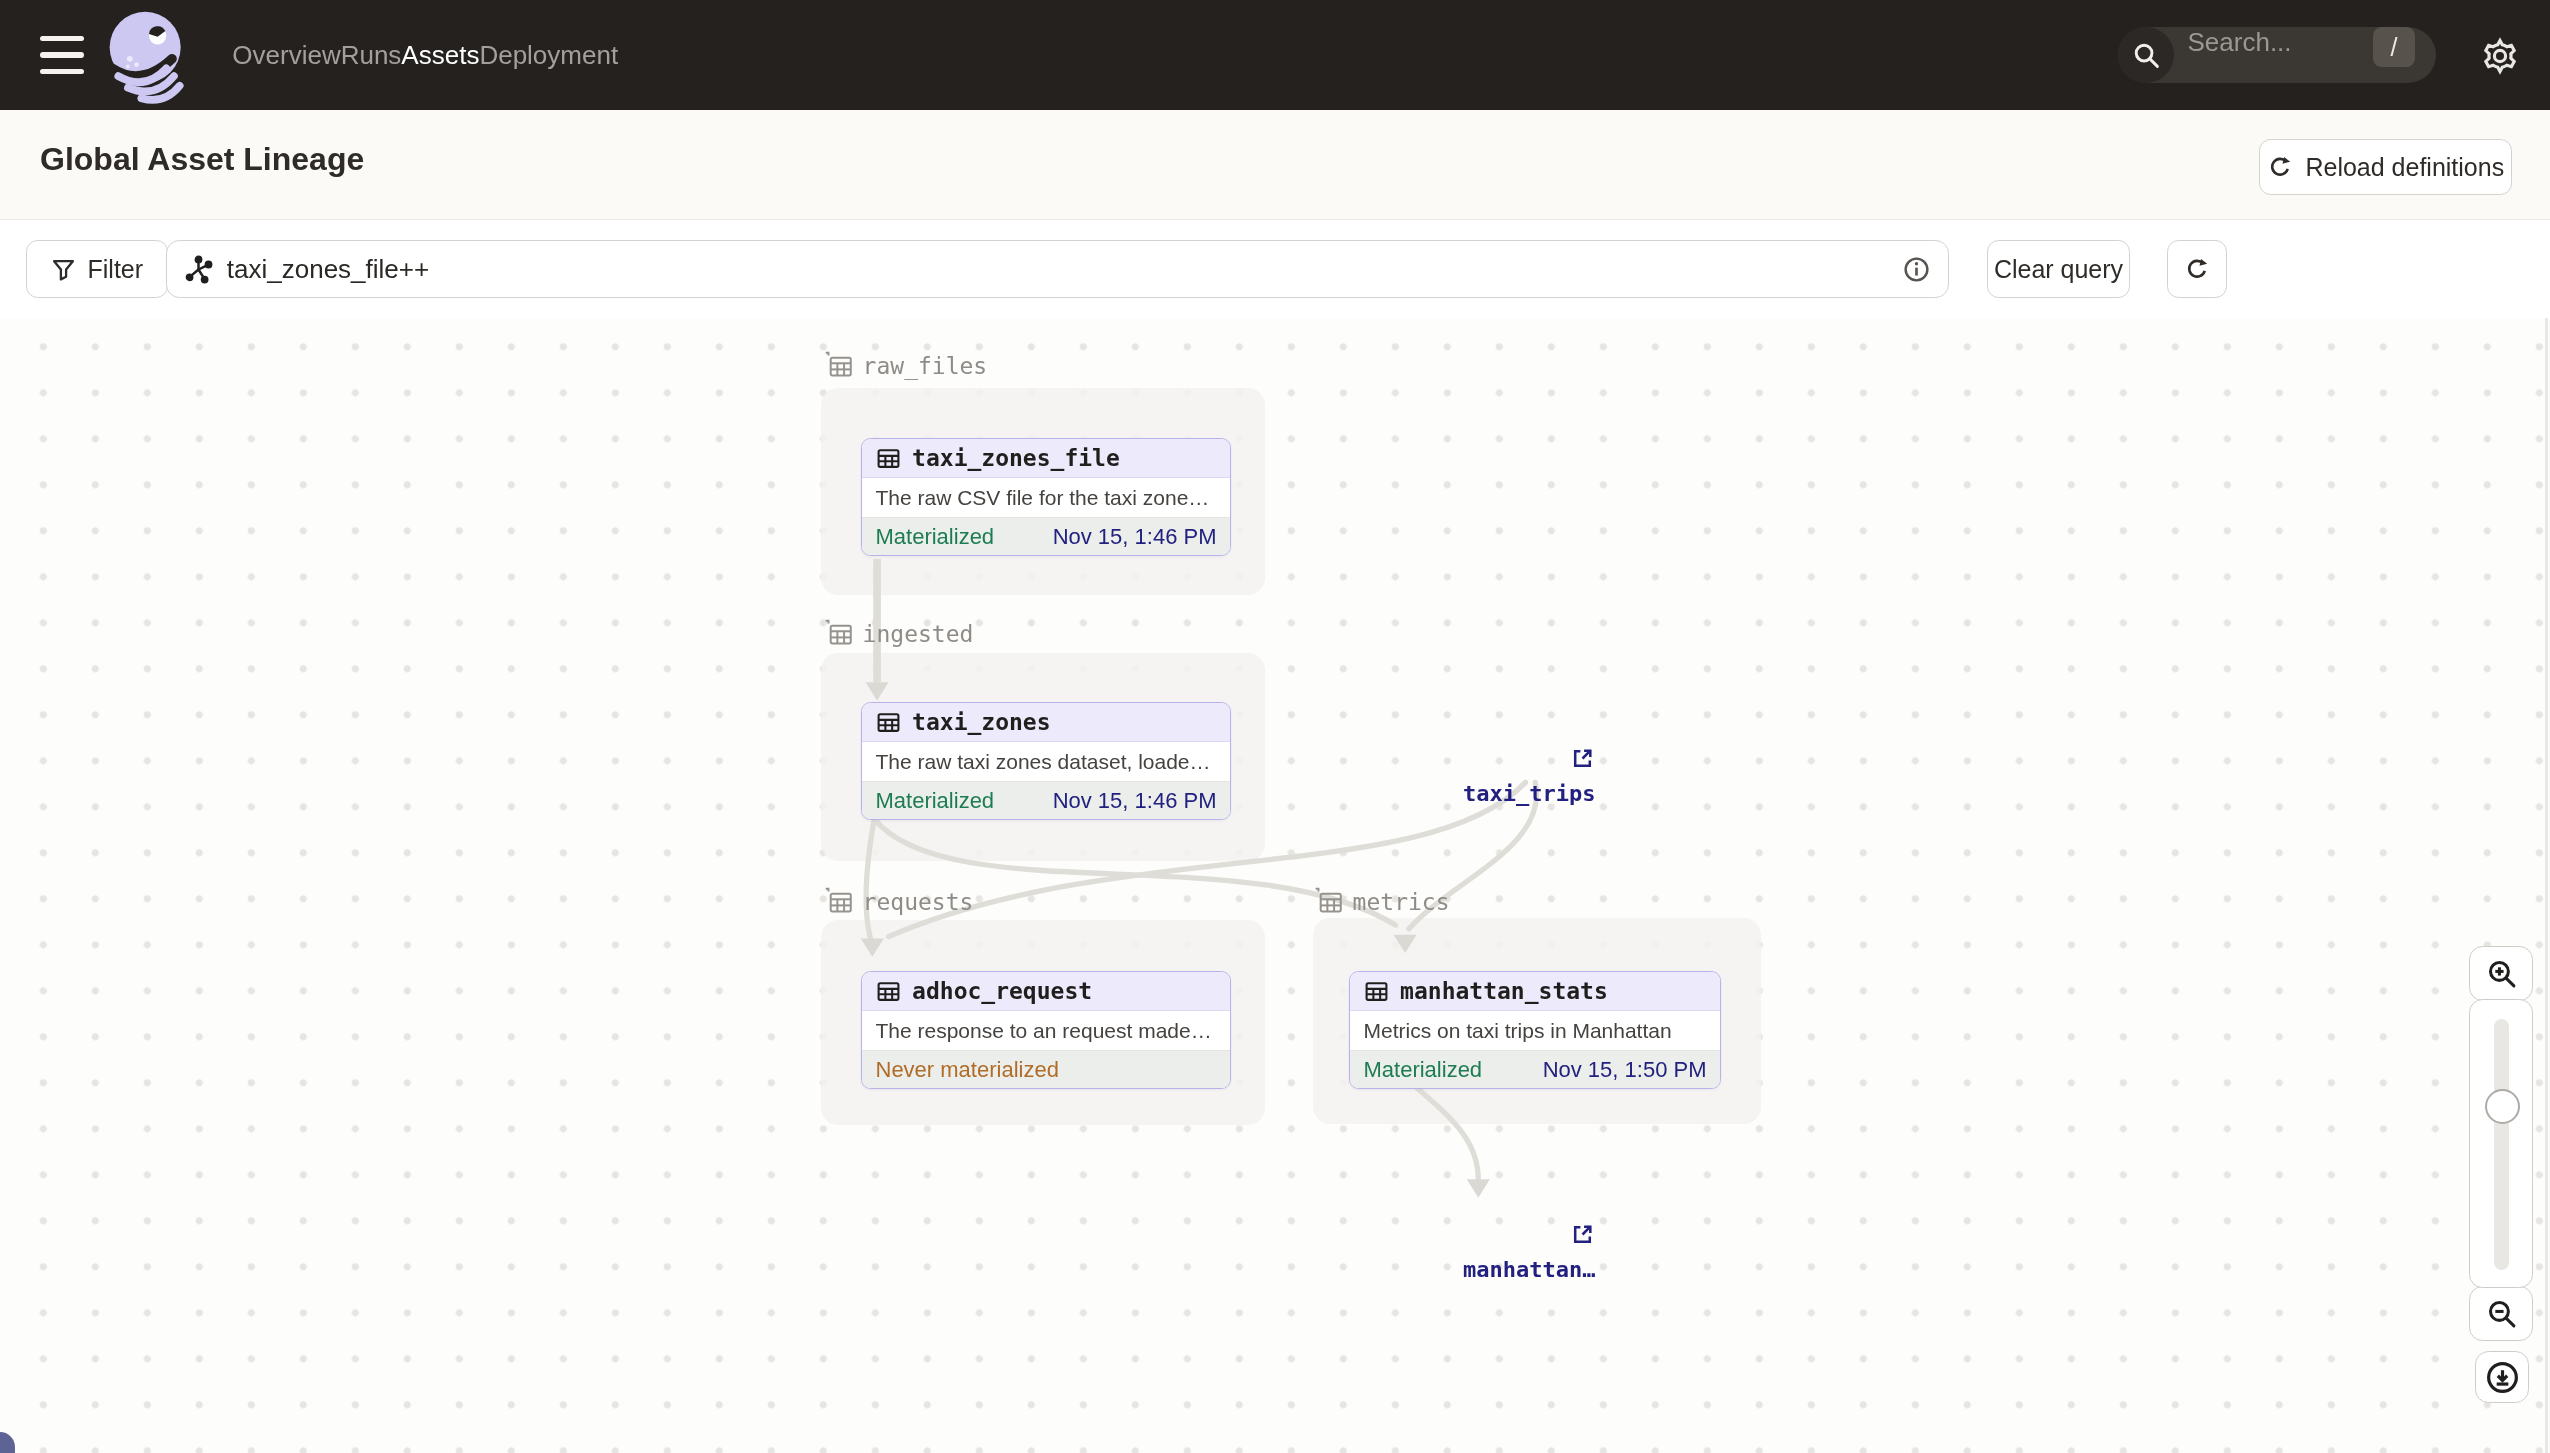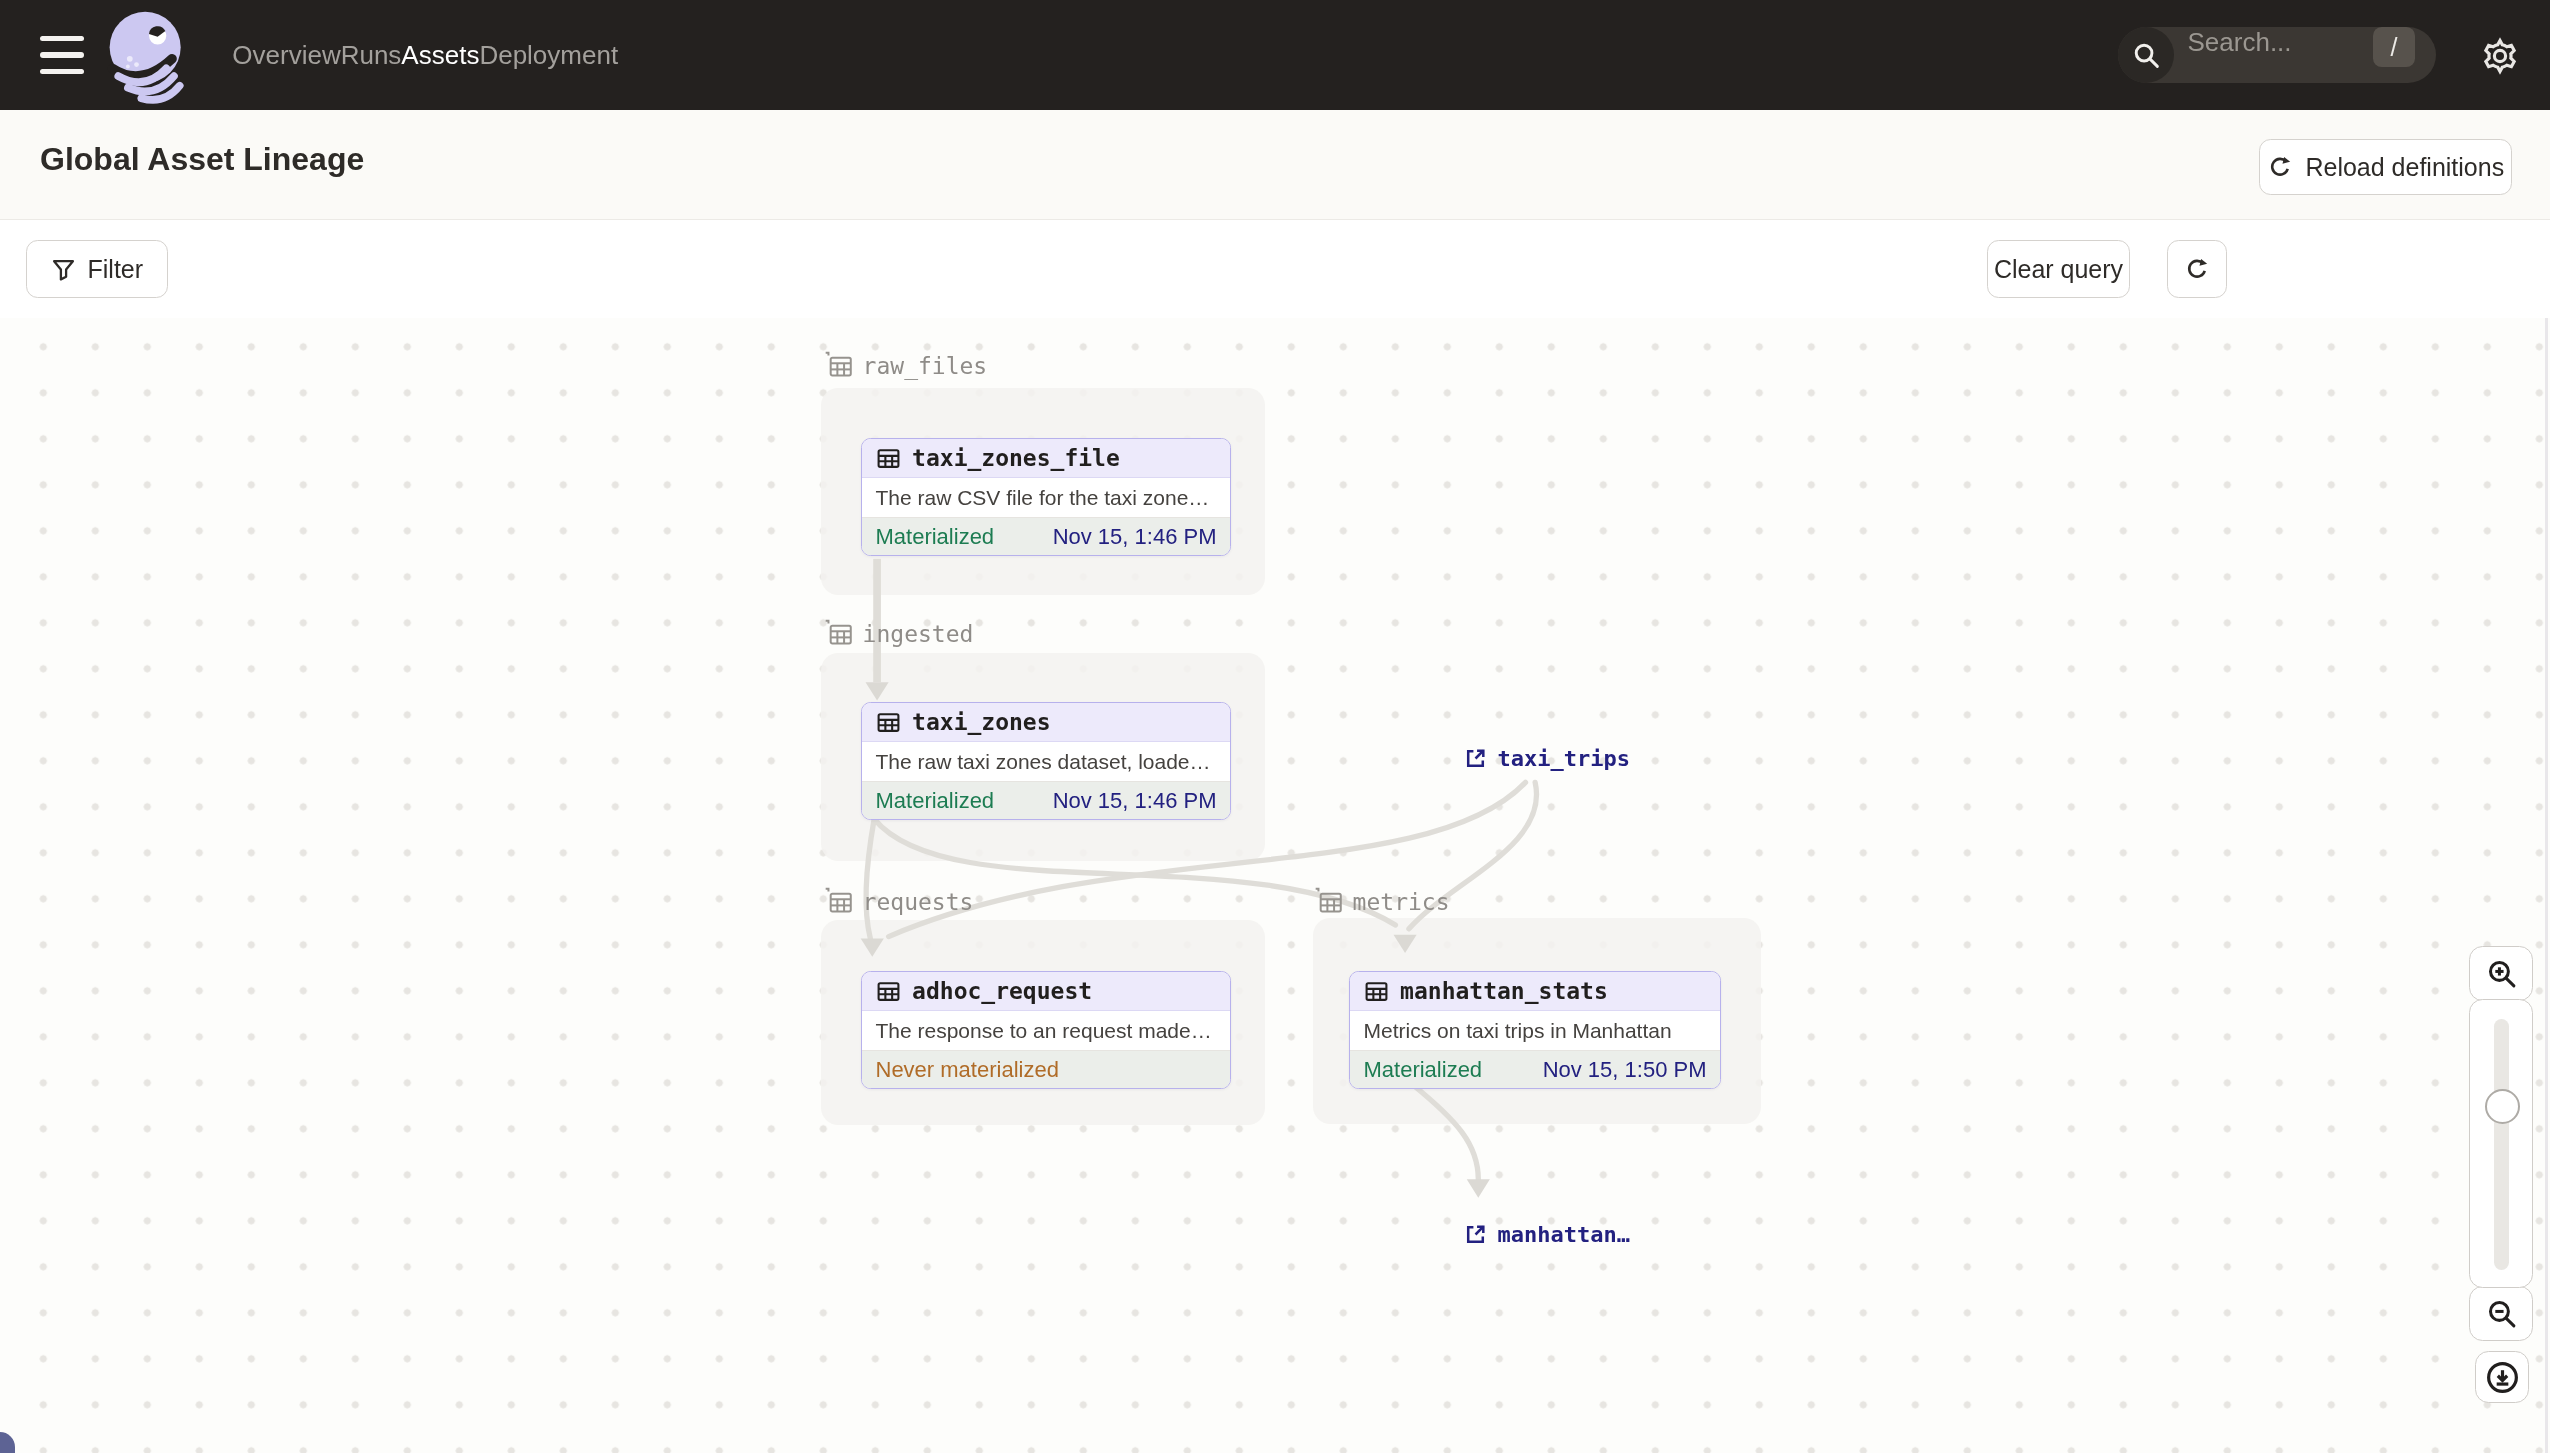--- a/index.html
+++ b/index.html
@@ -96,21 +96,21 @@
   }
   .node-footer {
     background:#ebeeea; height:37px; padding:5.8px 13.5px;
     display:flex; align-items:center; justify-content:space-between; font-size:22px;
   }
   .status-ok { color:#1d7c52; }
   .status-warn { color:#b06c28; }
   .ts { color:#232180; }
 
   .ext-asset { position:absolute; display:flex; align-items:flex-end; gap:9.6px; cursor:pointer;
-    font-family:"DejaVu Sans Mono", monospace; font-weight:700; font-size:22px; color:#232180; }
+    font-family:"DejaVu Sans Mono", monospace; font-weight:700; font-size:22px; color:#232180;flex-direction:column; }
 
   
   .zoom-panel { position:absolute; left:2469px; top:946px; width:64px; }
   .zbtn { width:64px; height:55px; background:#fff; border:1.9px solid #d0cdc9; border-radius:13.5px;
           display:flex; align-items:center; justify-content:center; cursor:pointer; }
   .zslider { width:64px; height:289px; background:#fff; border:1.9px solid #d0cdc9; border-radius:13.5px; margin:-1.9px 0; position:relative; }
   .ztrack { position:absolute; left:24px; top:19px; width:15.4px; height:251px; background:#e9e7e3; border-radius:7.7px; }
   .zhandle { position:absolute; left:14.5px; top:89px; width:35px; height:35px; background:#fff;
              border:2.9px solid #aeaba6; border-radius:50%; cursor:grab; }
   .download-btn { position:absolute; left:2475px; top:1351px; width:54px; height:52px; background:#fff;
@@ -182,20 +182,42 @@
 </div>
 
 <div class="toolbar">
   <div class="btn filter-btn">
     <span>
       <svg width="25" height="25" viewBox="0 0 24 24" fill="none" stroke="#2e2b28" stroke-width="2.2" stroke-linejoin="round">
           <path d="M3 4 H21 L14.5 12 V19 L9.5 21.5 V12 Z"></path>
         </svg>
     </span>
     <span>Filter</span>
+  </div>
+  <div class="query-box">
+    <span>
+      <svg width="29" height="29" viewBox="0 0 26 26" fill="#211f1e" stroke="#211f1e" stroke-width="2.2">
+        <line x1="13" y1="13" x2="13" y2="5"></line>
+          <line x1="13" y1="13" x2="21" y2="9"></line>
+          <line x1="13" y1="13" x2="18" y2="21"></line>
+          <line x1="13" y1="13" x2="6" y2="19"></line>
+        <circle cx="13" cy="4" r="2.4"></circle>
+          <circle cx="22" cy="8.5" r="2.4"></circle>
+          <circle cx="18.5" cy="22" r="2.4"></circle>
+          <circle cx="5" cy="20" r="2.4"></circle>
+      </svg>
+    </span>
+    <input class="query-input" value="taxi_zones_file++" style="">
+    <span>
+      <svg width="29" height="29" viewBox="0 0 24 24" fill="none">
+          <circle cx="12" cy="12" r="9" stroke="#57534f" stroke-width="2"></circle>
+          <line x1="12" y1="10.5" x2="12" y2="17" stroke="#57534f" stroke-width="2.2"></line>
+          <circle cx="12" cy="7.2" r="1.4" fill="#57534f"></circle>
+        </svg>
+    </span>
   </div>
   <div class="btn clear-btn">
     <span>Clear query</span>
   </div>
   <div class="btn refresh-btn">
     <span>
       <svg width="27" height="27" viewBox="0 0 24 24" fill="none">
           <path d="M18.4 13.2 A 7 7 0 1 1 16.8 6.6" stroke="#2e2b28" stroke-width="2.3"></path>
           <polygon points="15.2,2.6 20.6,6.9 13.8,8.6" fill="#2e2b28"></polygon>
         </svg>

